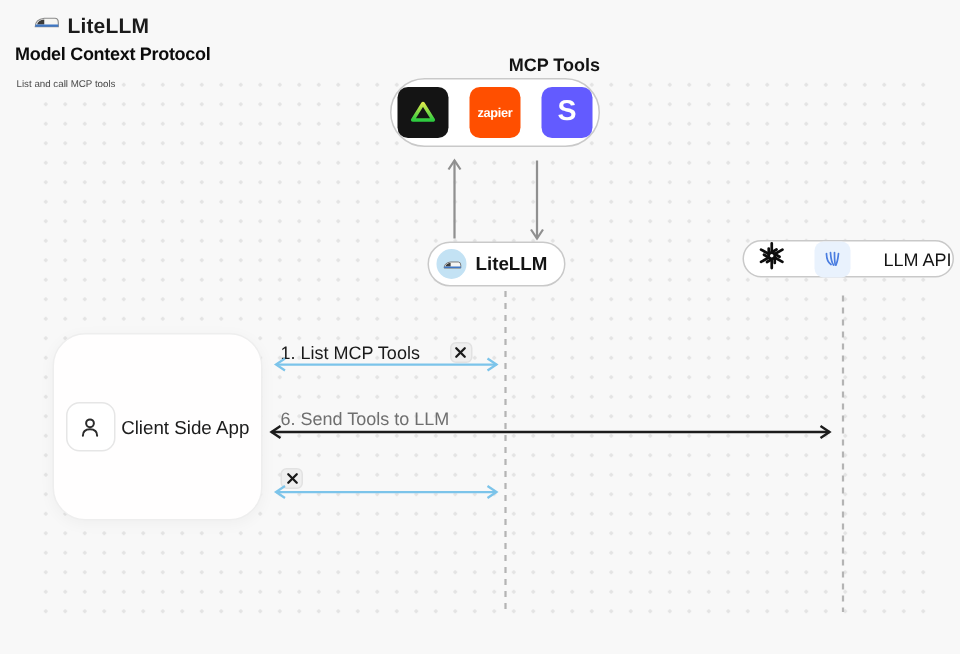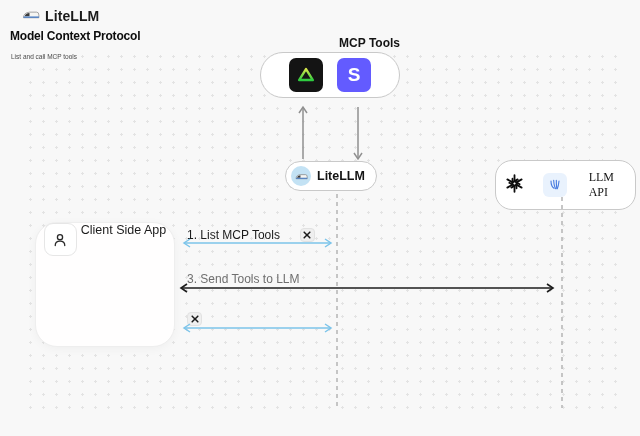--- a/index.html
+++ b/index.html
@@ -35,30 +35,30 @@
   .tile-stripe { background:#635bff; color:#fff; font-size:19px; font-weight:700; }
 
   
   .node {
     position:absolute; background:#ffffff; border:1.3px solid #c9c9c9;
     display:flex; align-items:center;
   }
   .node-litellm { left:285px; top:161px; width:92px; height:30px; border-radius:15px; padding-left:5px; gap:6px; }
   .node-litellm .badge { width:20px; height:20px; border-radius:50%; background:#c3e2f4; display:flex; align-items:center; justify-content:center; }
   .node-litellm .lbl { font-size:12.5px; font-weight:700; color:#141414; }
-  .node-llmapi { left:495px; top:160px; width:141px; height:50px; border-radius:17px; padding-left:7px; gap:17px;font-family:Liberation Serif, serif; }
+  .node-llmapi { left:495px; top:160px; width:141px; height:25px; border-radius:17px; padding-left:7px; gap:17px; }
   .node-llmapi .lbl { font-size:12px; font-weight:500; color:#141414; margin-left:5px; }
   .provider-tile { width:24px; height:24px; border-radius:6px; background:#e9f2fd; display:flex; align-items:center; justify-content:center; }
 
   
   .client {
     position:absolute; left:35px; top:222px; width:140px; height:125px;
     background:#fffefe; border:1px solid #eeeeee; border-radius:22px;
     box-shadow:0 2px 10px rgba(0,0,0,0.04);
-    display:flex; align-items:flex-start; justify-content:center; gap:4px;
+    display:flex; align-items:center; justify-content:center; gap:4px;
   }
   .client .avatar {
     width:33px; height:33px; border-radius:9px; background:#ffffff;
     border:1px solid #e6e6e6; display:flex; align-items:center; justify-content:center;
   }
   .client .lbl { font-size:12.5px; font-weight:500; color:#1c1c1c; }
 
   
   .seq { position:absolute; display:flex; gap:20px; font-size:12px; font-weight:500; white-space:nowrap; }
   .seq-1 { left:187px; top:228px; color:#1a1a1a; }
@@ -94,20 +94,21 @@
     <svg width="22" height="22" viewBox="0 0 24 24">
       <defs>
         <linearGradient id="gGreen" x1="0" y1="0" x2="0" y2="1">
           <stop offset="0" stop-color="#d8e84b"></stop>
           <stop offset="1" stop-color="#2ecc40"></stop>
         </linearGradient>
       </defs>
       <path d="M12,5.5 L19.5,17.5 L4.5,17.5 Z" fill="none" stroke="url(#gGreen)" stroke-width="2.6" stroke-linejoin="round"></path>
     </svg>
   </div>
+  <div class="tile tile-zapier">zapier</div>
   <div class="tile tile-stripe">S</div>
 </div>
 
 <div class="node node-litellm">
   <span class="badge">
     <svg width="13" height="10" viewBox="0 0 24 18">
       <path d="M2,14 Q2,7.5 10,6.5 L19.5,6.5 Q22.5,6.5 22.5,10.5 L22.5,14 Z" fill="#f5f5f2" stroke="#777" stroke-width="1.2"></path>
       <path d="M3.6,12 Q4.6,8.2 10,7.6 L10,12 Z" fill="#3b3b3b"></path>
       <path d="M2.2,12.2 L22.5,12.2 L22.5,14 L2,14 Z" fill="#3f77c4"></path>
     </svg>
@@ -158,21 +159,21 @@
   <span class="tool-badge">
     <svg width="10" height="10" viewBox="0 0 12 12">
       <g stroke="#1a1a1a" stroke-width="1.8" stroke-linecap="round">
         <path d="M2.6,2.6 L9.4,9.4"></path>
           <path d="M9.4,2.6 L2.6,9.4"></path>
       </g>
     </svg>
   </span>
 </div>
 <div class="seq seq-2">
-  <span>3. Send Tools to LLM</span>
+  <span>6. Send Tools to LLM</span>
 </div>
 <div class="seq seq-3">
   <span class="tool-badge">
     <svg width="10" height="10" viewBox="0 0 12 12">
       <g stroke="#1a1a1a" stroke-width="1.8" stroke-linecap="round">
         <path d="M2.6,2.6 L9.4,9.4"></path>
           <path d="M9.4,2.6 L2.6,9.4"></path>
       </g>
     </svg>
   </span>

